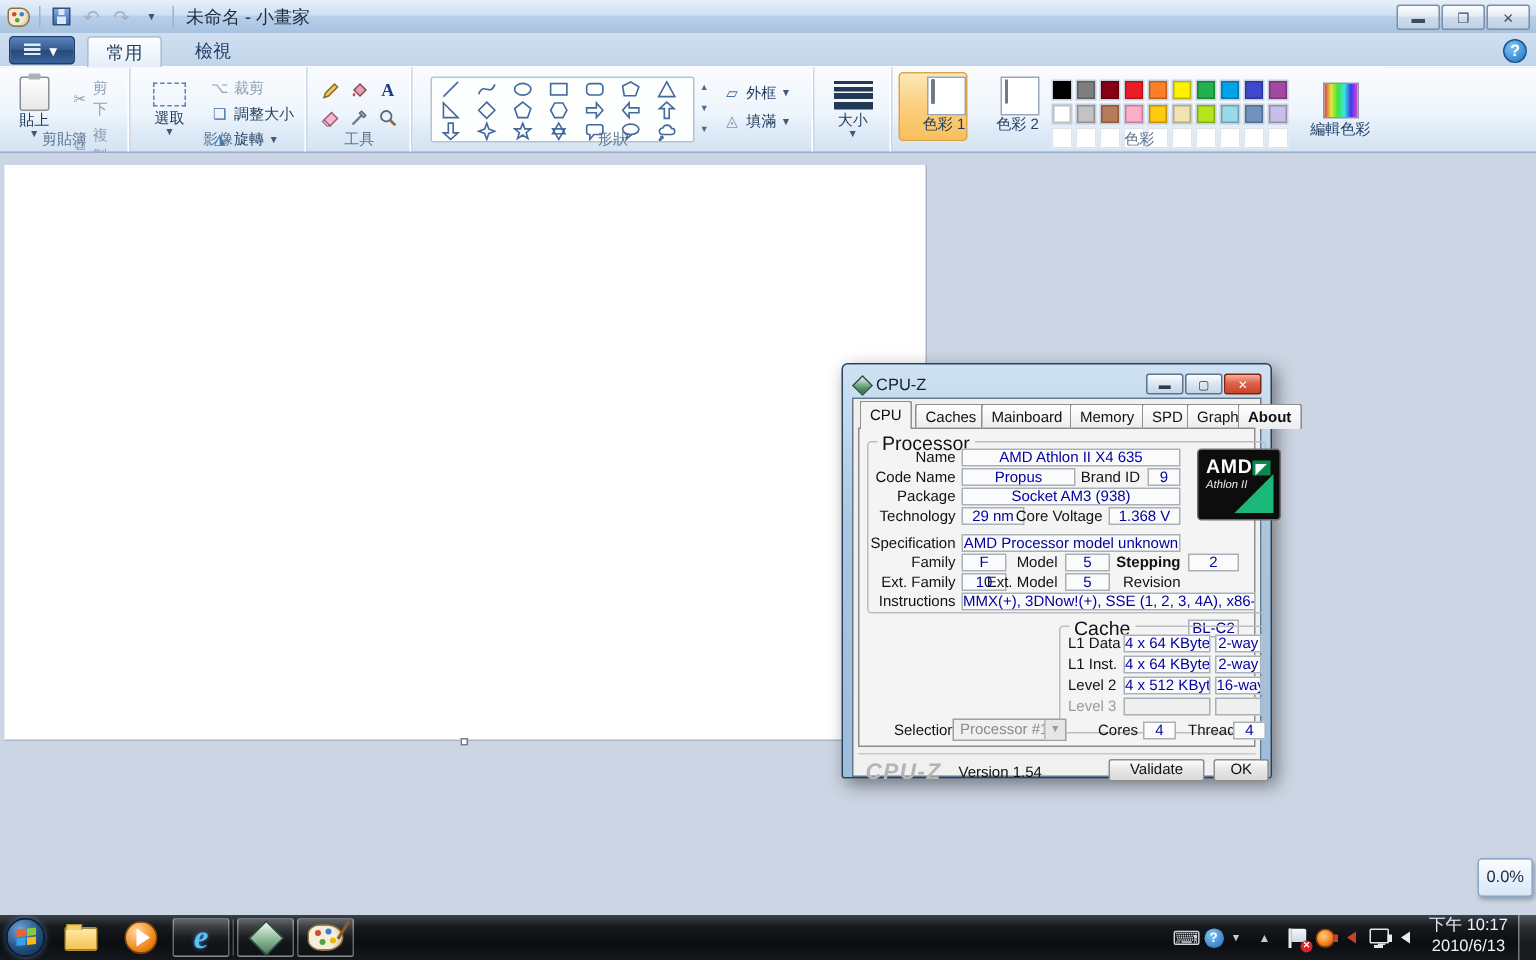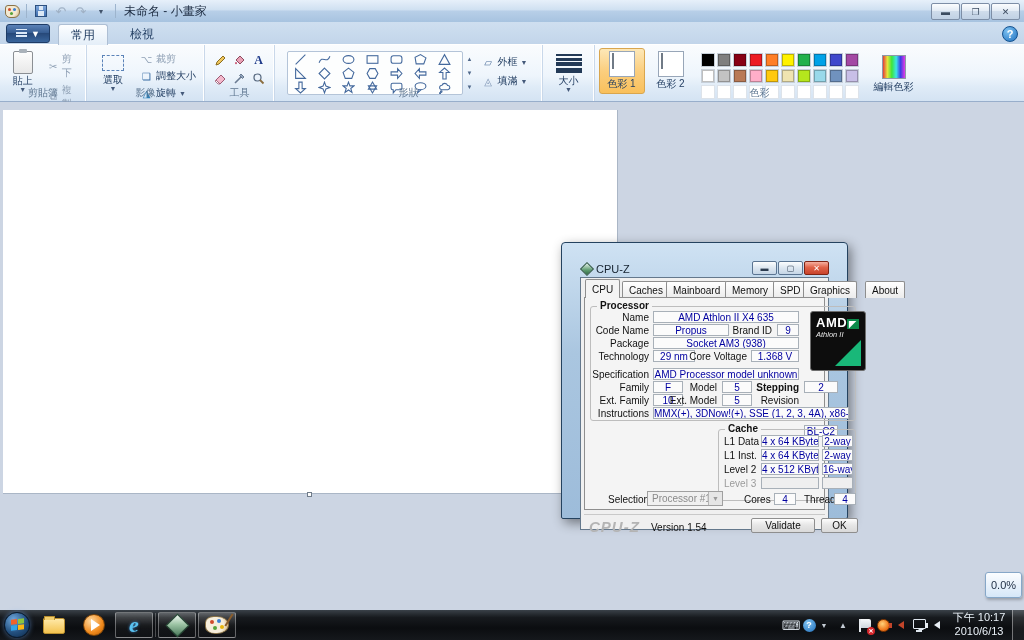--- a/index.html
+++ b/index.html
@@ -85,21 +85,21 @@
   .shapecell { display:flex; align-items:center; justify-content:center; }
   .shapescroll { display:flex; flex-direction:column; justify-content:space-between; padding:4px 1px; margin-top:3px; }
   .shapescroll span { font-size:6px; color:#50688a; line-height:1.4; }
   .ofcol { display:flex; flex-direction:column; gap:3px; padding-top:6px; margin-left:2px; }
 
   .size-lines { width:26px; height:22px; margin:3px 0 2px 0; display:flex; flex-direction:column; justify-content:space-between; }
   .size-lines i { display:block; background:#233a57; }
 
   .swatchbig { width:26px; height:26px; border:1px solid #98a6b8; background:#fff; padding:2px; margin-bottom:1px; }
   .swatchbig .inner { width:100%; height:100%; border:1px solid #707a86; }
-  .colorbtn { width:46px; height:46px; }
+  .colorbtn { width:46px; height:46px;align-items:flex-end; }
   .colorbtn .blabel { font-size:10px; }
   .colorbtn.sel { background:linear-gradient(#fde8b8,#fbce7e 50%,#f9c05c); border:1px solid #d9a64e; border-radius:3px; }
 
   .palette { display:grid; grid-template-columns:repeat(10,15px); grid-auto-rows:15px; gap:1px; padding-top:5px; margin:0 4px; }
   .pswatch { width:14px; height:14px; border:1px solid #c6cfd9; background:#fff; }
   .pswatch .pin { display:block; width:100%; height:100%; border:1px solid rgba(0,0,0,.25); }
   .pswatch.empty { border:1px solid #dde3ea; }
 
   .rainbow { width:24px; height:24px; margin:4px 0 2px 0; border:1px solid #8d99a8;
     background:linear-gradient(90deg,#e53c3c,#e5e53c,#3ce53c,#3ce5e5,#3c3ce5,#e53ce5); }
@@ -123,49 +123,49 @@
   .zknob { position:absolute; left:24px; top:-6px; width:9px; height:14px; border-radius:4px;
     border:1px solid #768aa2; background:linear-gradient(#fbfdff,#dde7f2); }
 
   .tooltip { position:absolute; left:985px; top:572px; width:37px; height:26px; border-radius:3px;
     border:1px solid #86a7c8; background:linear-gradient(#fbfdff,#d6e7f8); box-shadow:1px 2px 3px rgba(0,0,0,.25);
     display:flex; align-items:center; justify-content:center; font-size:11px; color:#1d2c42; z-index:40; }
 
   
   #cpuz { position:absolute; left:561px; top:242px; width:287px; height:277px; z-index:30;
     border:1px solid #24425f; border-radius:4px 4px 2px 2px;
-    background:linear-gradient(#cfe2f3,#aac6e0 40%,#9dbcda); box-shadow:3px 4px 12px rgba(0,0,0,.45); padding:18px; }
+    background:linear-gradient(#cfe2f3,#aac6e0 40%,#9dbcda); box-shadow:3px 4px 12px rgba(0,0,0,.45); padding:6px; }
   .cz-titlebar { height:16px; display:flex; align-items:center; padding:0 2px; position:relative; }
   .cz-title { font-size:11px; color:#15222f; margin-left:4px; }
   .cz-diamond { width:10px; height:10px; transform:rotate(45deg);
     background:linear-gradient(135deg,#e8f4ec,#5d9b6f 60%,#2f6b45); border:1px solid #2c523c; }
   .cz-btns { position:absolute; right:0; top:0; display:flex; }
   .cz-btn { width:25px; height:14px; border:1px solid #5b7globe; border:1px solid #5b7491; border-radius:2px; margin-left:1px;
     background:linear-gradient(#fcfdfe,#dfe8f1 45%,#c6d6e6); font-size:8px; color:#2c3c50;
     display:flex; align-items:center; justify-content:center; }
   .cz-btn.close { background:linear-gradient(#f5b0a0,#e06248 45%,#c8442c); border-color:#7e2415; color:#fff; }
   .cz-body { position:relative; height:253px; background:#f0f0f0; border:1px solid #5f7astro; border:1px solid #64788c; }
 
   .cz-tab { position:absolute; top:3px; height:17px; padding:0 6px; display:flex; align-items:center;
     font-size:10px; color:#111; background:linear-gradient(#ffffff,#ececec); border:1px solid #8e8e8e;
     border-bottom:none; border-radius:2px 2px 0 0; }
   .cz-tab.active { height:19px; top:1px; z-index:2; background:#f4f4f4; }
   .cz-panel { position:absolute; left:3px; top:19px; right:3px; height:213px; background:#f4f4f4;
     border:1px solid #8e8e8e; }
 
   .gbox { position:absolute; border:1px solid #bdbdbd; border-radius:3px; }
-  .gcap { position:absolute; top:-7px; left:6px; background:#f4f4f4; padding:0 3px; font-size:10px; color:#111;font-weight:bold; }
+  .gcap { position:absolute; top:-7px; left:6px; background:#f4f4f4; padding:0 3px; font-size:13px; color:#111; }
 
   .lbl { position:absolute; font-size:10px; color:#111; text-align:right; white-space:nowrap; }
   .llbl { position:absolute; font-size:10px; color:#111; white-space:nowrap; }
   .lbl.dis, .llbl.dis { color:#9b9b9b; }
   .fld { position:absolute; height:12px; border:1px solid #a8b0b8; background:#fbfbfb;
     font-size:10px; color:#0000a0; text-align:center; line-height:11px; white-space:nowrap; overflow:hidden; }
 
-  .amdlogo { position:absolute; left:219px; top:4px; width:56px; height:60px; background:#0d0d0d;
+  .amdlogo { position:absolute; left:219px; top:4px; width:56px; height:48px; background:#0d0d0d;
     border:1px solid #6e6e6e; border-radius:3px; overflow:hidden; }
   .amdlogo .amdtxt { color:#fff; font-weight:bold; font-size:13px; letter-spacing:.5px; padding:3px 0 0 5px; }
   .amdlogo .amdtxt .grn { color:#fff; background:#0a8a4a; font-size:9px; padding:0 2px; }
   .amdlogo .athlon { color:#e8e8e8; font-style:italic; font-size:7.5px; padding-left:5px; }
   .amdlogo .tri { position:absolute; right:4px; bottom:4px; width:0; height:0;
     border-left:26px solid transparent; border-bottom:26px solid #19b879; }
 
   .combo { position:absolute; height:15px; border:1px solid #a0a0a0; background:#f0f0f0;
     font-size:10px; color:#8a8a8a; line-height:13px; padding-left:4px; }
   .combo .arrowbox { position:absolute; right:0; top:0; width:14px; height:13px; background:#e6e6e6;
@@ -622,21 +622,21 @@
       <div class="cz-btn close">✕</div>
     </div>
   </div>
   <div class="cz-body">
     <div class="cz-tab active" style="left:4px;">CPU</div>
     <div class="cz-tab" style="left:41px;">Caches</div>
     <div class="cz-tab" style="left:85px;">Mainboard</div>
     <div class="cz-tab" style="left:144px;">Memory</div>
     <div class="cz-tab" style="left:192px;">SPD</div>
     <div class="cz-tab" style="left:222px;">Graphics</div>
-    <div class="cz-tab" style="left:284px;">About</div>
+    <div class="cz-tab" style="left:256px;font-weight:bold;">About</div>
 
     <div class="cz-panel">
 
       <div class="gbox" style="left:5px; top:8px; width:266px; height:115px;">
         <span class="gcap">Processor</span>
 
         <span class="lbl" style="right:206px; top:5px;">Name</span>
         <div class="fld" style="left: 62px; top: 4px; width: 146px; color: rgb(0, 0, 160);">AMD Athlon II X4 635</div>
 
         <span class="lbl" style="right:206px; top:18px;">Code Name</span>

